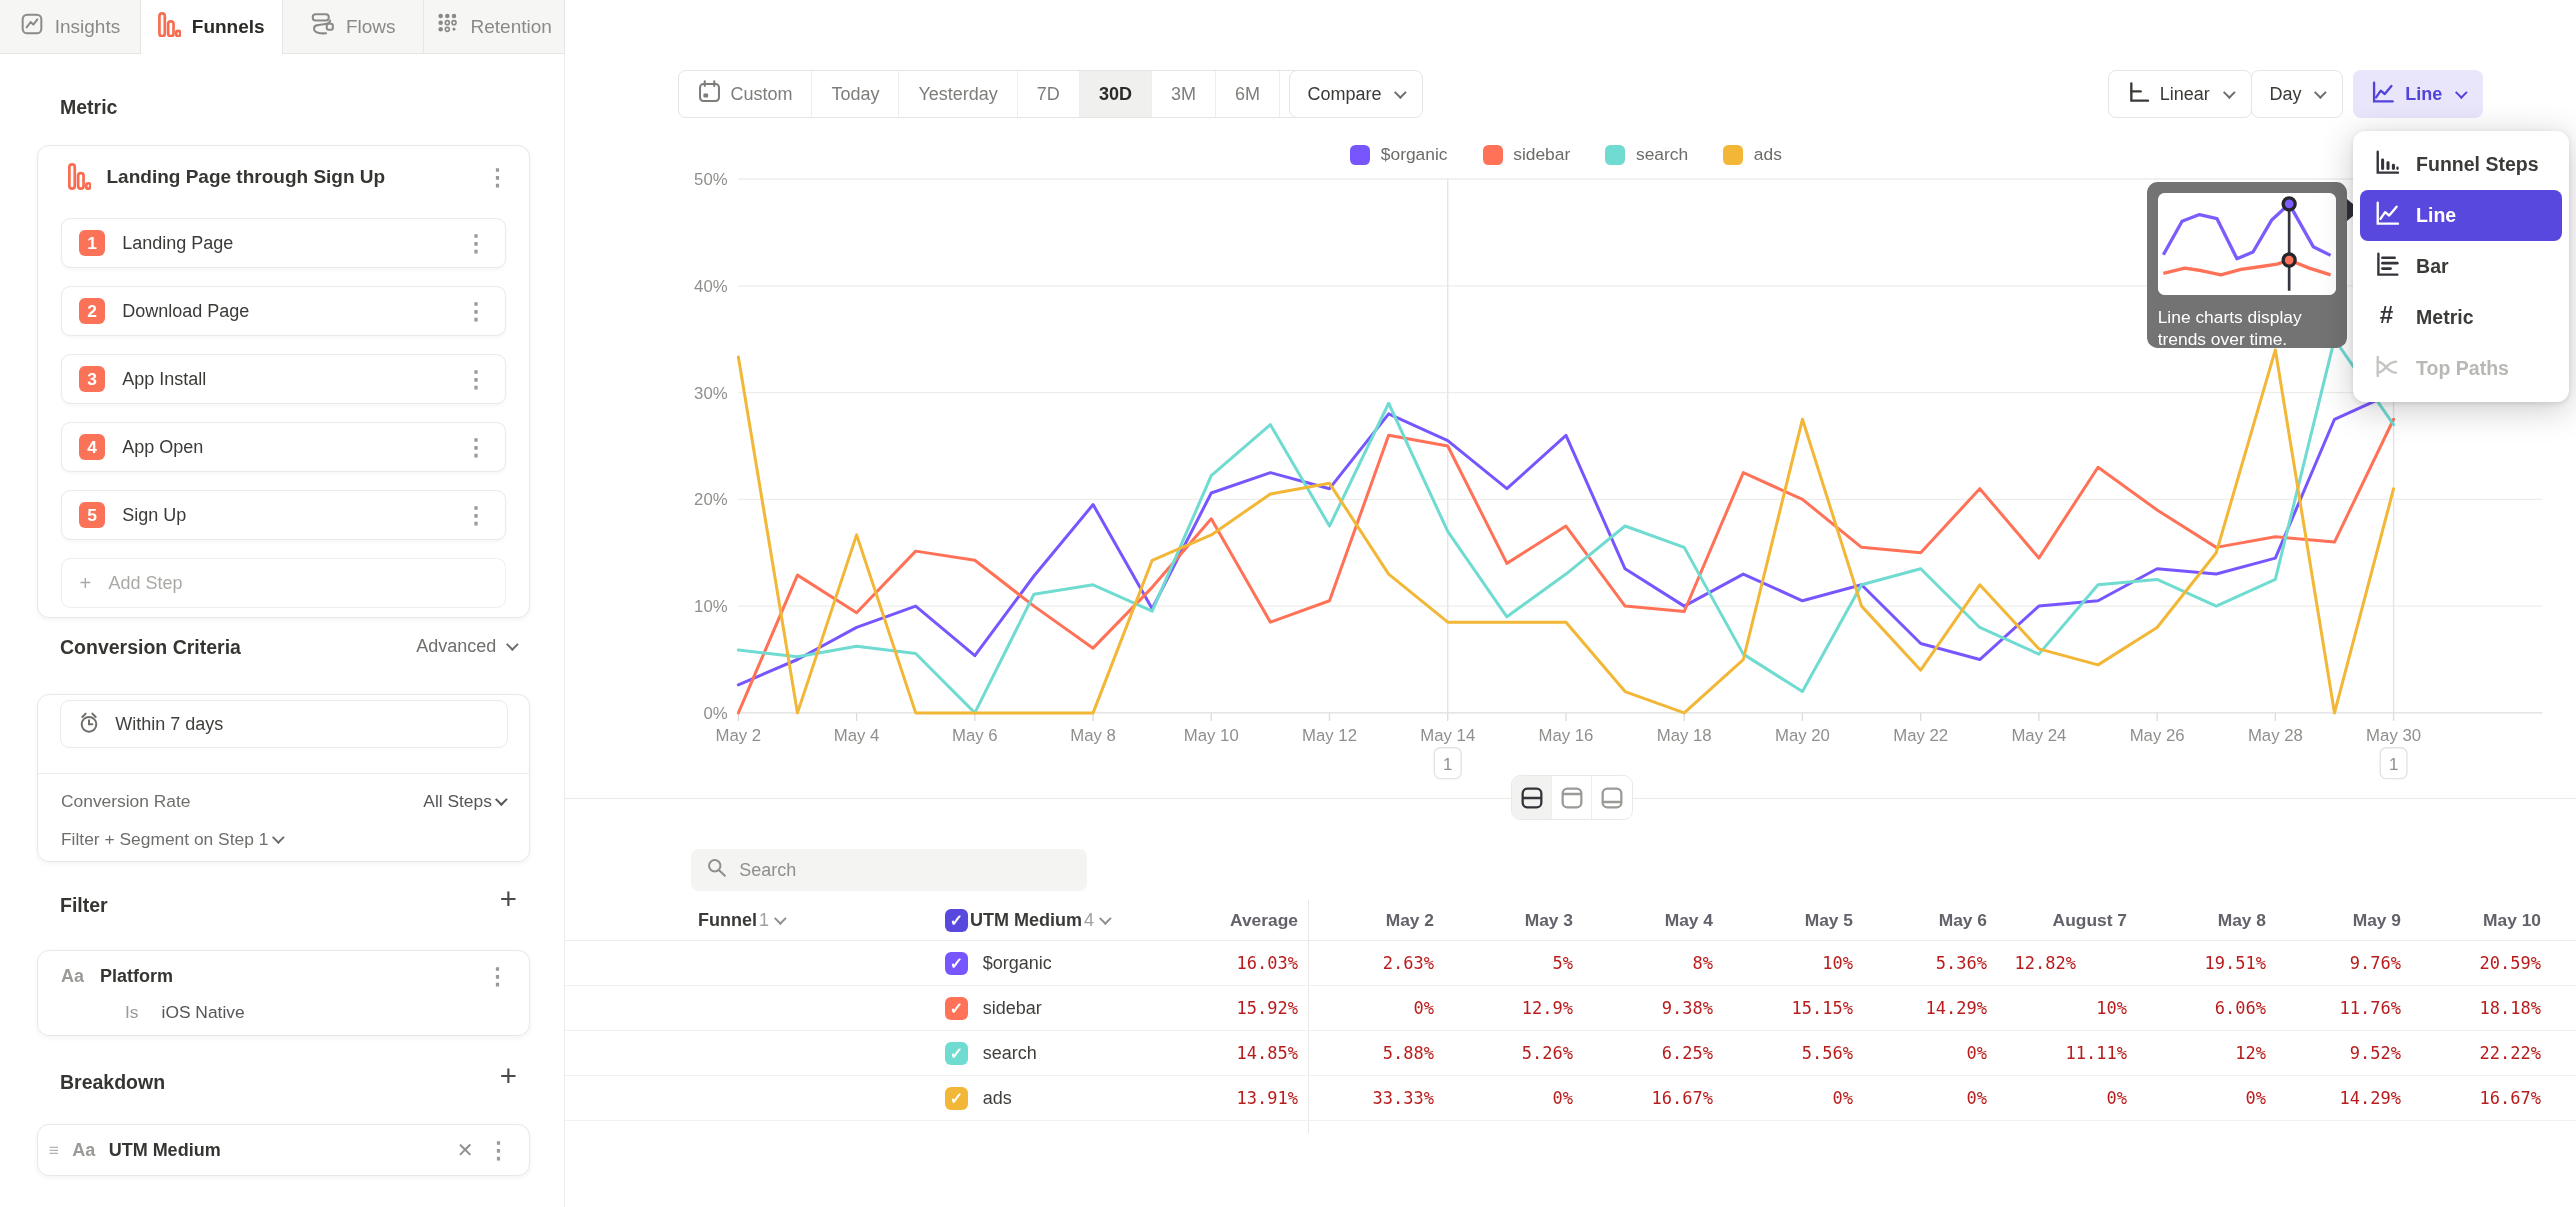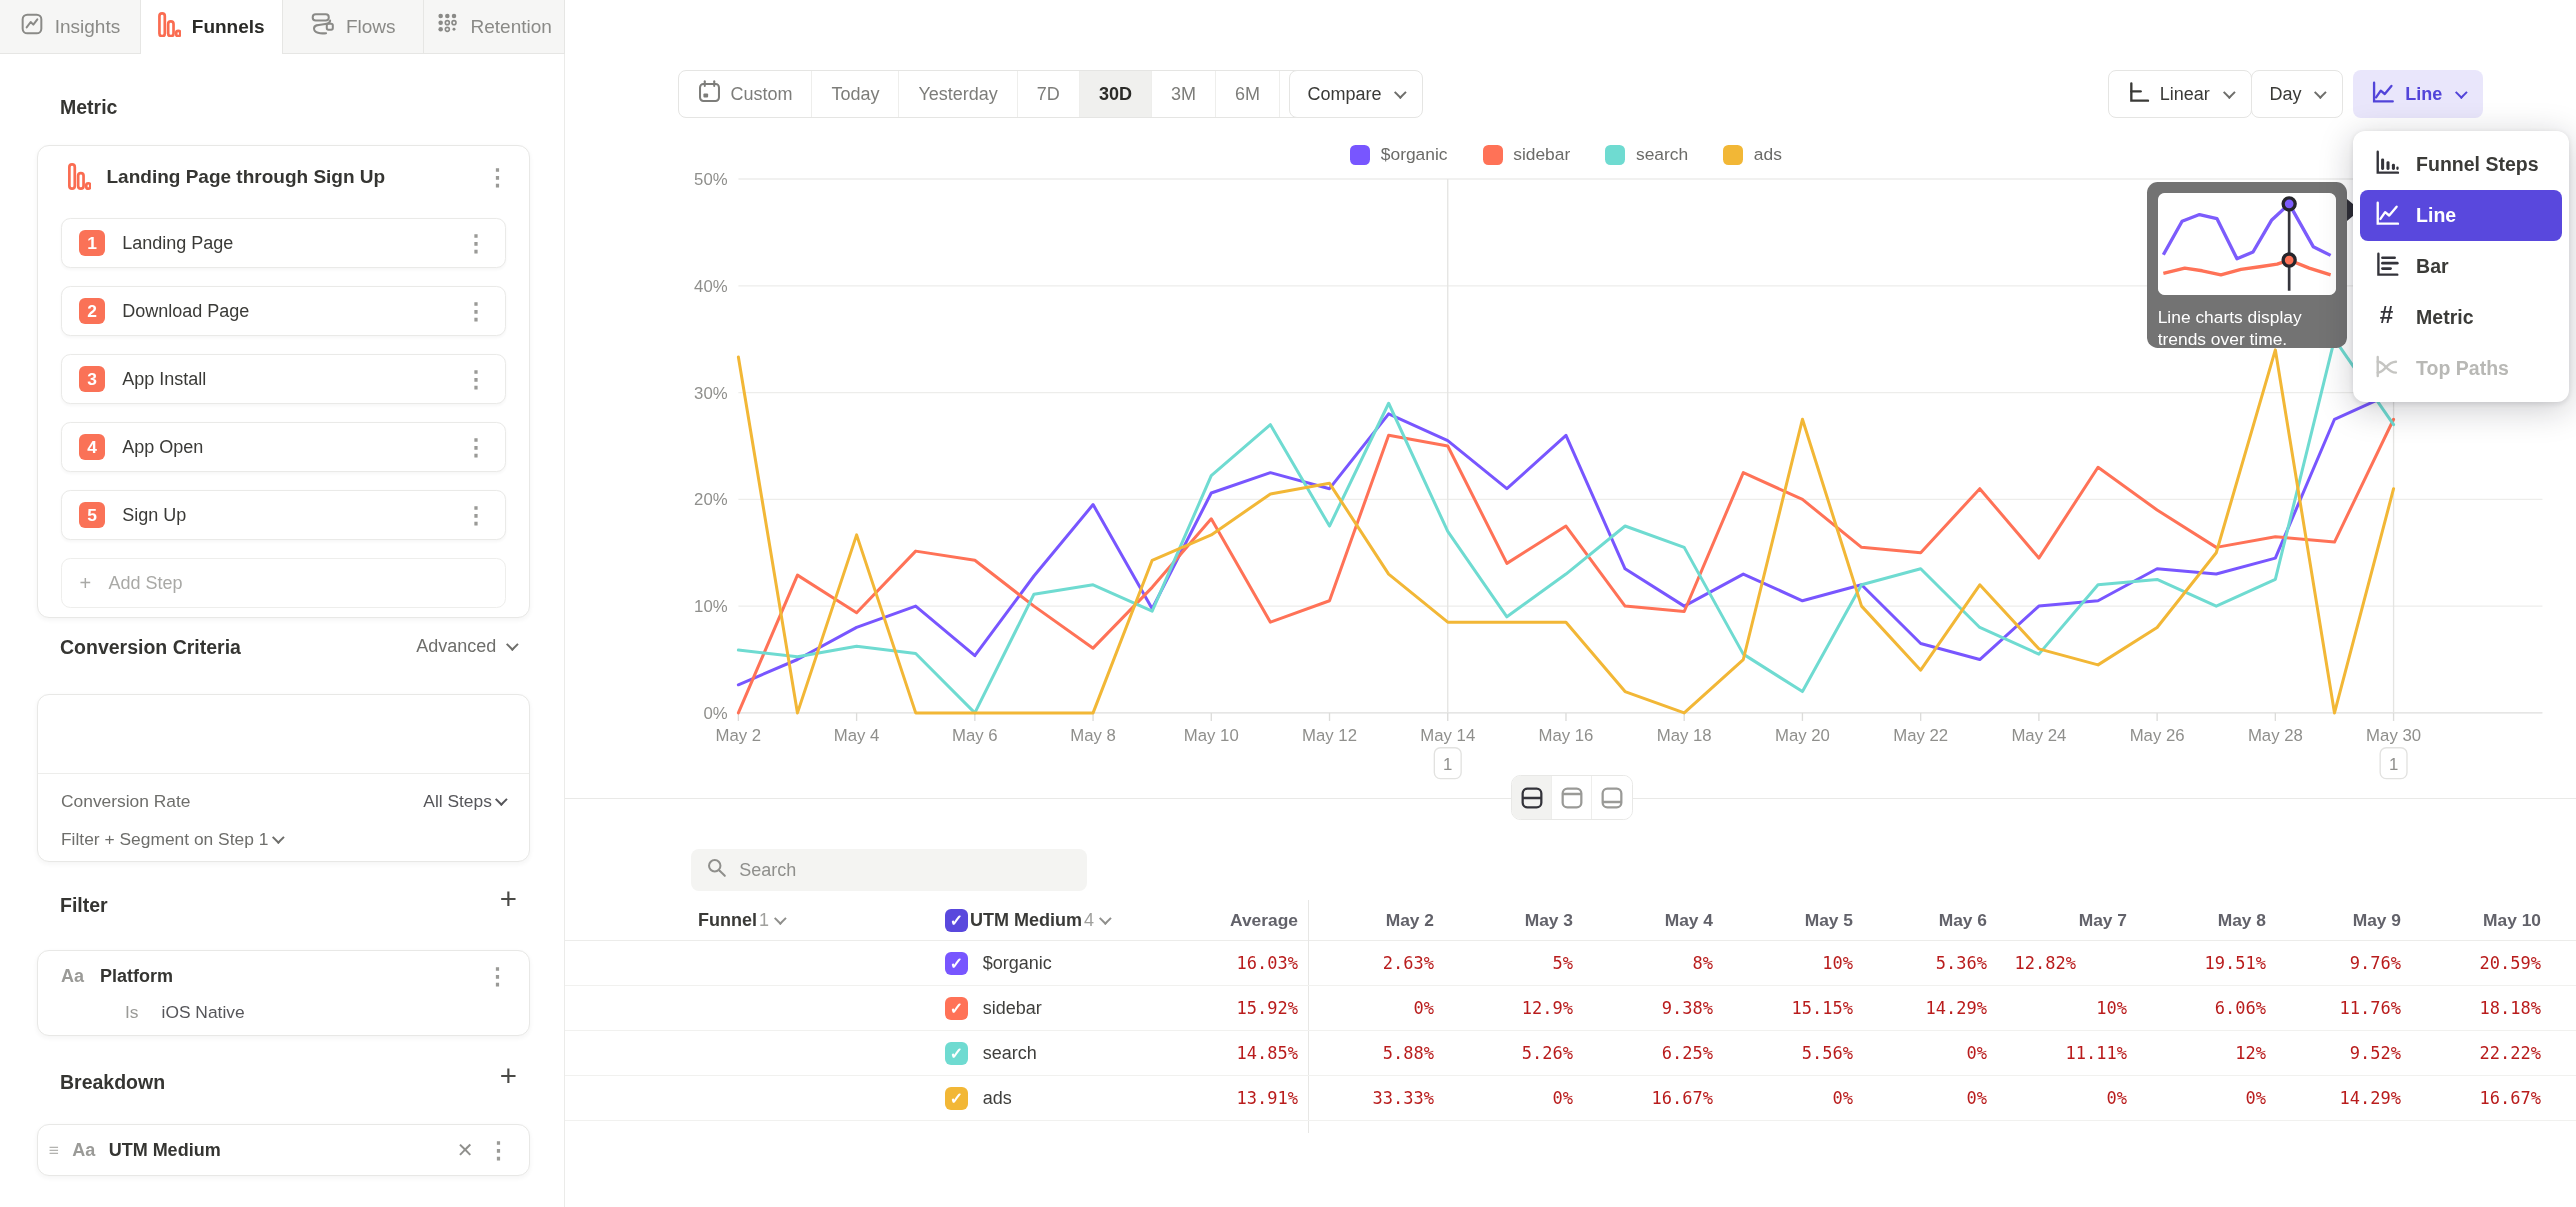--- a/index.html
+++ b/index.html
@@ -177,20 +177,31 @@
       </div>
   </div>
 
   <div class="side-heading" style="top:582px;">Conversion Criteria</div>
   <div class="side-right" style="top:582px;">
     <span>Advanced</span>
       <span class="chev"></span>
   </div>
 
   <div class="card" style="left:37px; top:640px; width:493px; height:168px;">
+    <div style="position:absolute; left:21.5px; right:21.5px; top:5.4px; height:48px; border:1.3px solid #eaeae8; border-radius:9.4px; display:flex; align-items:center; gap:14.8px; padding:0 16px;">
+      <span>
+        <svg width="24" height="24" viewBox="0 0 36 36">
+            <circle cx="18" cy="20" r="11" fill="none" stroke="#6e6e6b" stroke-width="3"></circle>
+            <path d="M18 14 v6 h5" fill="none" stroke="#6e6e6b" stroke-width="3" stroke-linecap="round"></path>
+            <path d="M8 9 L13 4" stroke="#6e6e6b" stroke-width="3" stroke-linecap="round"></path>
+            <path d="M28 9 L23 4" stroke="#6e6e6b" stroke-width="3" stroke-linecap="round"></path>
+          </svg>
+      </span>
+      <span style="font-size:18px; color:#3f3f3c;">Within 7 days</span>
+    </div>
     <div style="position:absolute; left:0; right:0; top:78px; height:1.3px; background:#ededeb;"></div>
     <div style="position:absolute; left:23px; right:23px; top:87px; height:39px; display:flex; align-items:center; justify-content:space-between;">
       <span style="font-size:17.4px; color:#6e6e6b;">Conversion Rate</span>
       <span style="font-size:17.4px; color:#56565a; display:flex; align-items:center;">
         <span>All Steps</span>
           <span class="chev"></span>
       </span>
     </div>
     <div style="position:absolute; left:23px; right:23px; top:125px; height:39px; display:flex; align-items:center;">
       <span style="font-size:17.4px; color:#6e6e6b; display:flex; align-items:center;">
@@ -410,21 +421,21 @@
     <span>UTM Medium</span>
     <span class="count">4</span>
     <span class="chev hchev"></span>
   </div>
 <div class="th-num" style="left: 606px;">Average</div>
     <div class="th-num" style="left: 742px;">May 2</div>
     <div class="th-num" style="left: 881px;">May 3</div>
     <div class="th-num" style="left: 1021px;">May 4</div>
     <div class="th-num" style="left: 1161px;">May 5</div>
     <div class="th-num" style="left: 1295px;">May 6</div>
-    <div class="th-num" style="left: 1435px;">May 7</div>
+    <div class="th-num" style="left: 1435px;">August 7</div>
     <div class="th-num" style="left: 1574px;">May 8</div>
     <div class="th-num" style="left: 1709px;">May 9</div>
     <div class="th-num" style="left: 1849px;">May 10</div>
   </div>
 <div id="col-sep"></div>
 <div id="table-rows">
 <div class="trow">
       <div class="row-name">
       <span class="checkbox" style="background:#7856ff">✓</span>
       <span>$organic</span>

